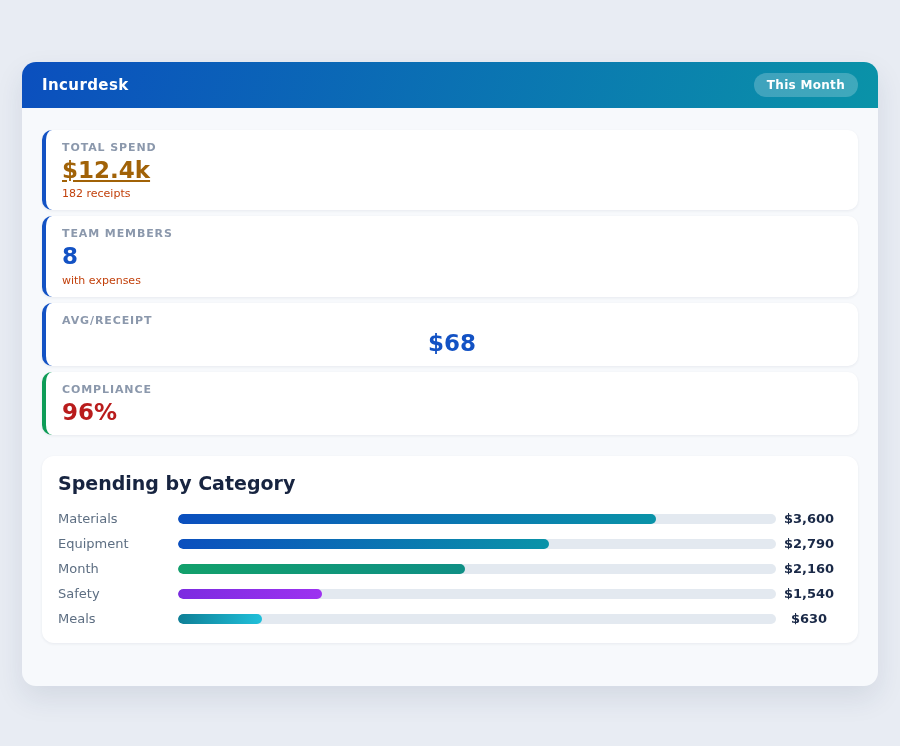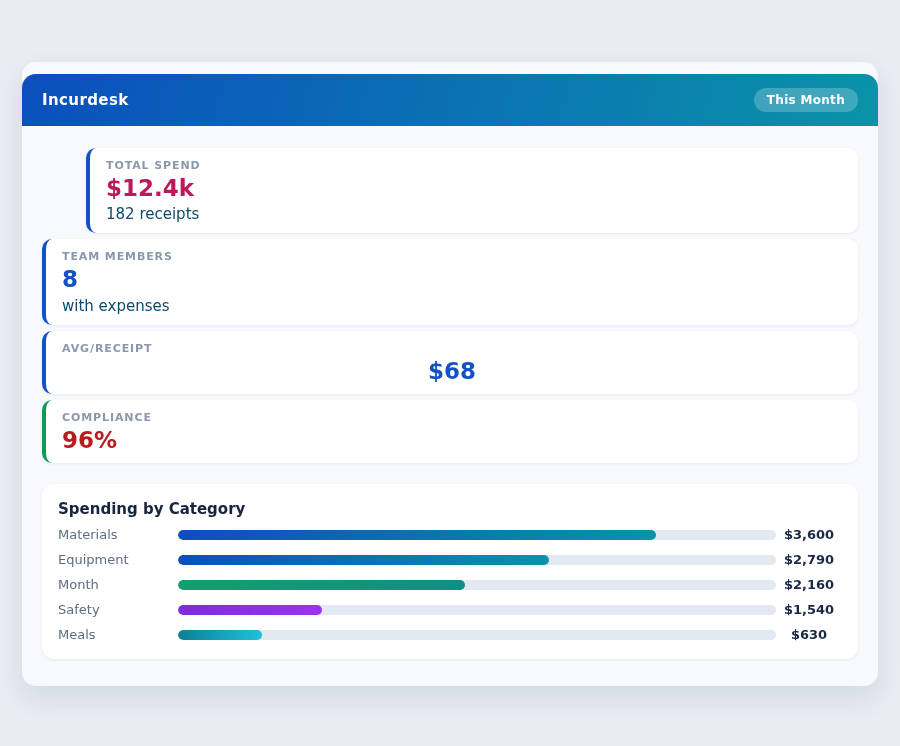--- a/index.html
+++ b/index.html
@@ -12,24 +12,24 @@
   }
   .app {
     position: absolute; left: 22px; top: 62px;
     width: 856px; height: 624px;
     background: #f7f9fc;
     border-radius: 14px;
     box-shadow: 0 12px 28px rgba(30,50,90,0.10);
     box-sizing: border-box;
   }
   .header {
-    height: 52px;
+    height: 46px;
     border-radius: 14px 14px 0 0;
     display: flex; align-items: center; justify-content: space-between;
-    padding: 0 20px; box-sizing: border-box; margin-top: 12px;
+    padding: 0 20px; box-sizing: border-box;
   }
   .app-title {
     color: #ffffff; font-weight: bold; font-size: 15px; letter-spacing: 0.4px;
   }
   .badge {
     background: rgba(255,255,255,0.22);
     color: #ffffff; font-weight: bold; font-size: 12px;
     padding: 5px 13px; border-radius: 13px; letter-spacing: 0.3px;
     border: none; cursor: pointer;
     font-family: inherit;
@@ -45,32 +45,32 @@
   }
   .stat-label {
     font-size: 11px; font-weight: bold; letter-spacing: 0.9px;
     color: #8b98ac;
   }
   .stat-value {
     font-size: 23px; font-weight: bold; color: #1352c4;
     margin-top: 4px; line-height: 1.1;
   }
   .stat-sub {
-    font-size: 15px; color: #0c4a6e; margin-top: 4px;
+    font-size: 11px; color: #c2410c; margin-top: 4px;
   }
   .chart-panel {
     margin: 21px 20px 0;
     background: #ffffff;
     border-radius: 12px;
     padding: 16px 16px 12px;
     box-shadow: 0 1px 3px rgba(25,40,70,0.07);
   }
   .chart-title {
-    font-size: 15px; font-weight: bold; color: #172440;
-    margin-bottom: 4px;
+    font-size: 19px; font-weight: bold; color: #172440;
+    margin-bottom: 12px;
   }
   .chart-row { display: flex; align-items: center; height: 25px; }
   .cat-label { width: 120px; font-size: 13px; color: #5d6e82; }
   .bar-track {
     flex: 1; height: 10px; background: #e3e9f0;
     border-radius: 5px; position: relative; overflow: hidden;
   }
   .bar-fill { height: 100%; border-radius: 5px; width: 0; }
   .bar-value {
     width: 66px; text-align: center;
@@ -82,23 +82,23 @@
 
 <div class="app">
 
   <div class="header" style="background: linear-gradient(105deg, rgb(11, 79, 190), rgb(10, 147, 168));">
     <div class="app-title">Incurdesk</div>
     <button class="badge">This Month</button>
   </div>
 
   <div class="stats">
 
-    <div class="stat-card" style="border-left-color: rgb(19, 82, 196); margin-left: 44px;">
+    <div class="stat-card" style="border-left-color: rgb(19, 82, 196);">
       <div class="stat-label">TOTAL SPEND</div>
-      <div class="stat-value" style="color: #be185d;">$12.4k</div>
+      <div class="stat-value" style="color: #a16207; text-decoration: underline;">$12.4k</div>
       <div class="stat-sub">182 receipts</div>
     </div>
 
     <div class="stat-card" style="border-left-color: rgb(19, 82, 196);">
       <div class="stat-label">TEAM MEMBERS</div>
       <div class="stat-value" style="color: rgb(19, 82, 196);">8</div>
       <div class="stat-sub">with expenses</div>
     </div>
 
     <div class="stat-card" style="border-left-color: rgb(19, 82, 196);">

